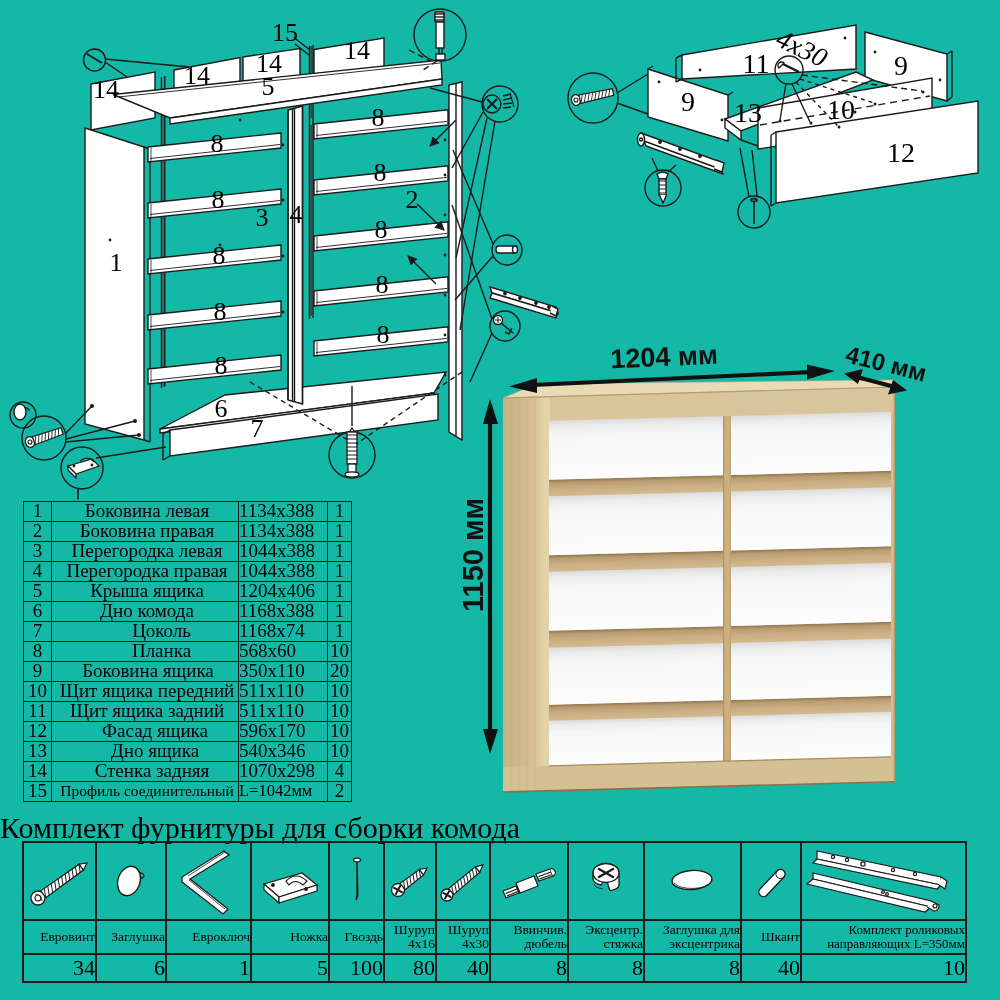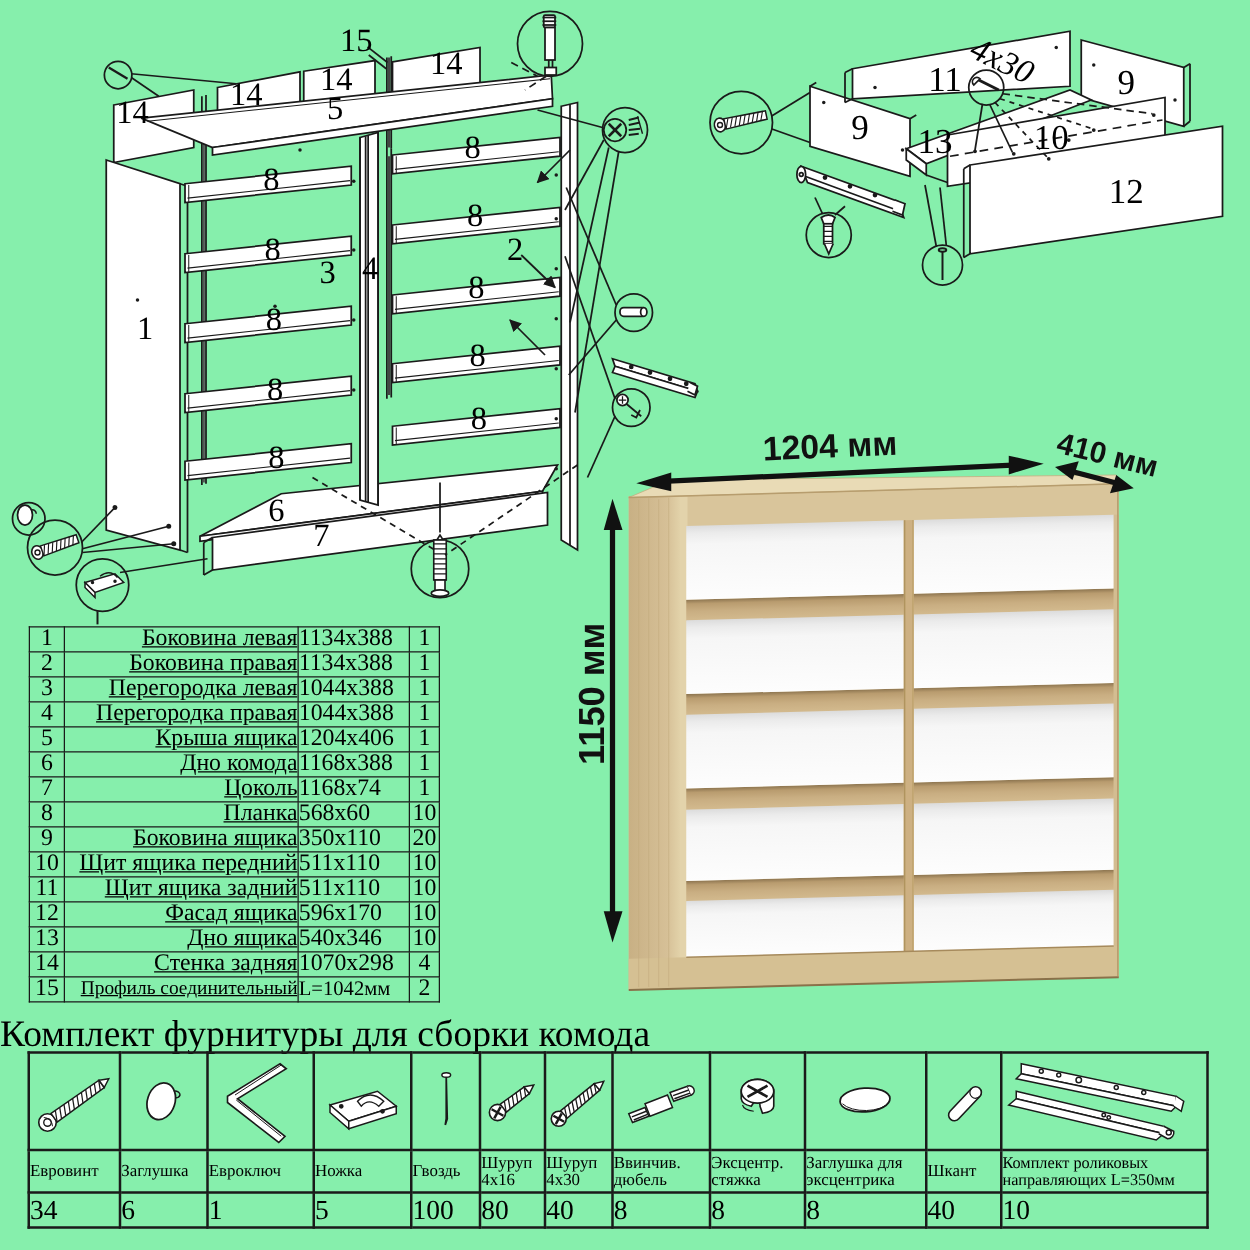--- a/index.html
+++ b/index.html
@@ -1,31 +1,31 @@
 <!DOCTYPE html>
 <html><head>
 <meta charset="utf-8">
 <style>
 html,body{margin:0;padding:0;background:#fff;}
-#page{position:relative;width:1000px;height:1000px;background:#86efac;overflow:hidden;
+#page{position:relative;width:1000px;height:1000px;background:#14b8a6;overflow:hidden;
   font-family:"Liberation Serif",serif;color:#1a1a1a;}
 #diag,#dresser{position:absolute;left:0;top:0;}
 #hwTable svg{display:block;margin:0 auto;}
 #partsTable{position:absolute;left:23px;top:501px;border-collapse:collapse;table-layout:fixed;width:328px;
   font-family:"Liberation Serif",serif;font-size:19px;color:#000;}
 #partsTable td{border:1.5px solid #1a1a1a;padding:0;height:19px;line-height:18.5px;white-space:nowrap;overflow:hidden;}
 #partsTable td.n{text-align:center;}
-#partsTable td.nm{text-align:right;padding-left:4px;text-decoration:underline;}
+#partsTable td.nm{text-align:center;padding-left:4px;}
 #partsTable td.sz{text-align:left;}
 #partsTable td.q{text-align:center;}
 #hwTitle{position:absolute;left:0px;top:811px;width:1000px;text-align:left;
   font-family:"Liberation Serif",serif;font-size:30px;color:#000;letter-spacing:0px;}
 #hwTable{position:absolute;left:22px;top:841px;border-collapse:collapse;
   font-family:"Liberation Serif",serif;color:#000;table-layout:fixed;width:943px;}
-#hwTable td{border:2px solid #1a1a1a;padding:0;text-align:left;vertical-align:middle;overflow:hidden;}
+#hwTable td{border:2px solid #1a1a1a;padding:0;text-align:right;vertical-align:middle;overflow:hidden;}
 #hwTable tr.icons td{height:76px;}
 #hwTable tr.names td{height:32px;font-size:13.5px;line-height:14.5px;}
 #hwTable tr.nums td{height:24px;font-size:22px;margin-top:12px;}
 </style>
 </head>
 <body>
 <div id="page">
 
 <svg id="diag" width="1000" height="500" viewBox="0 0 1000 500" fill="none" stroke="#1a1a1a" stroke-width="1.4">
 <defs>

